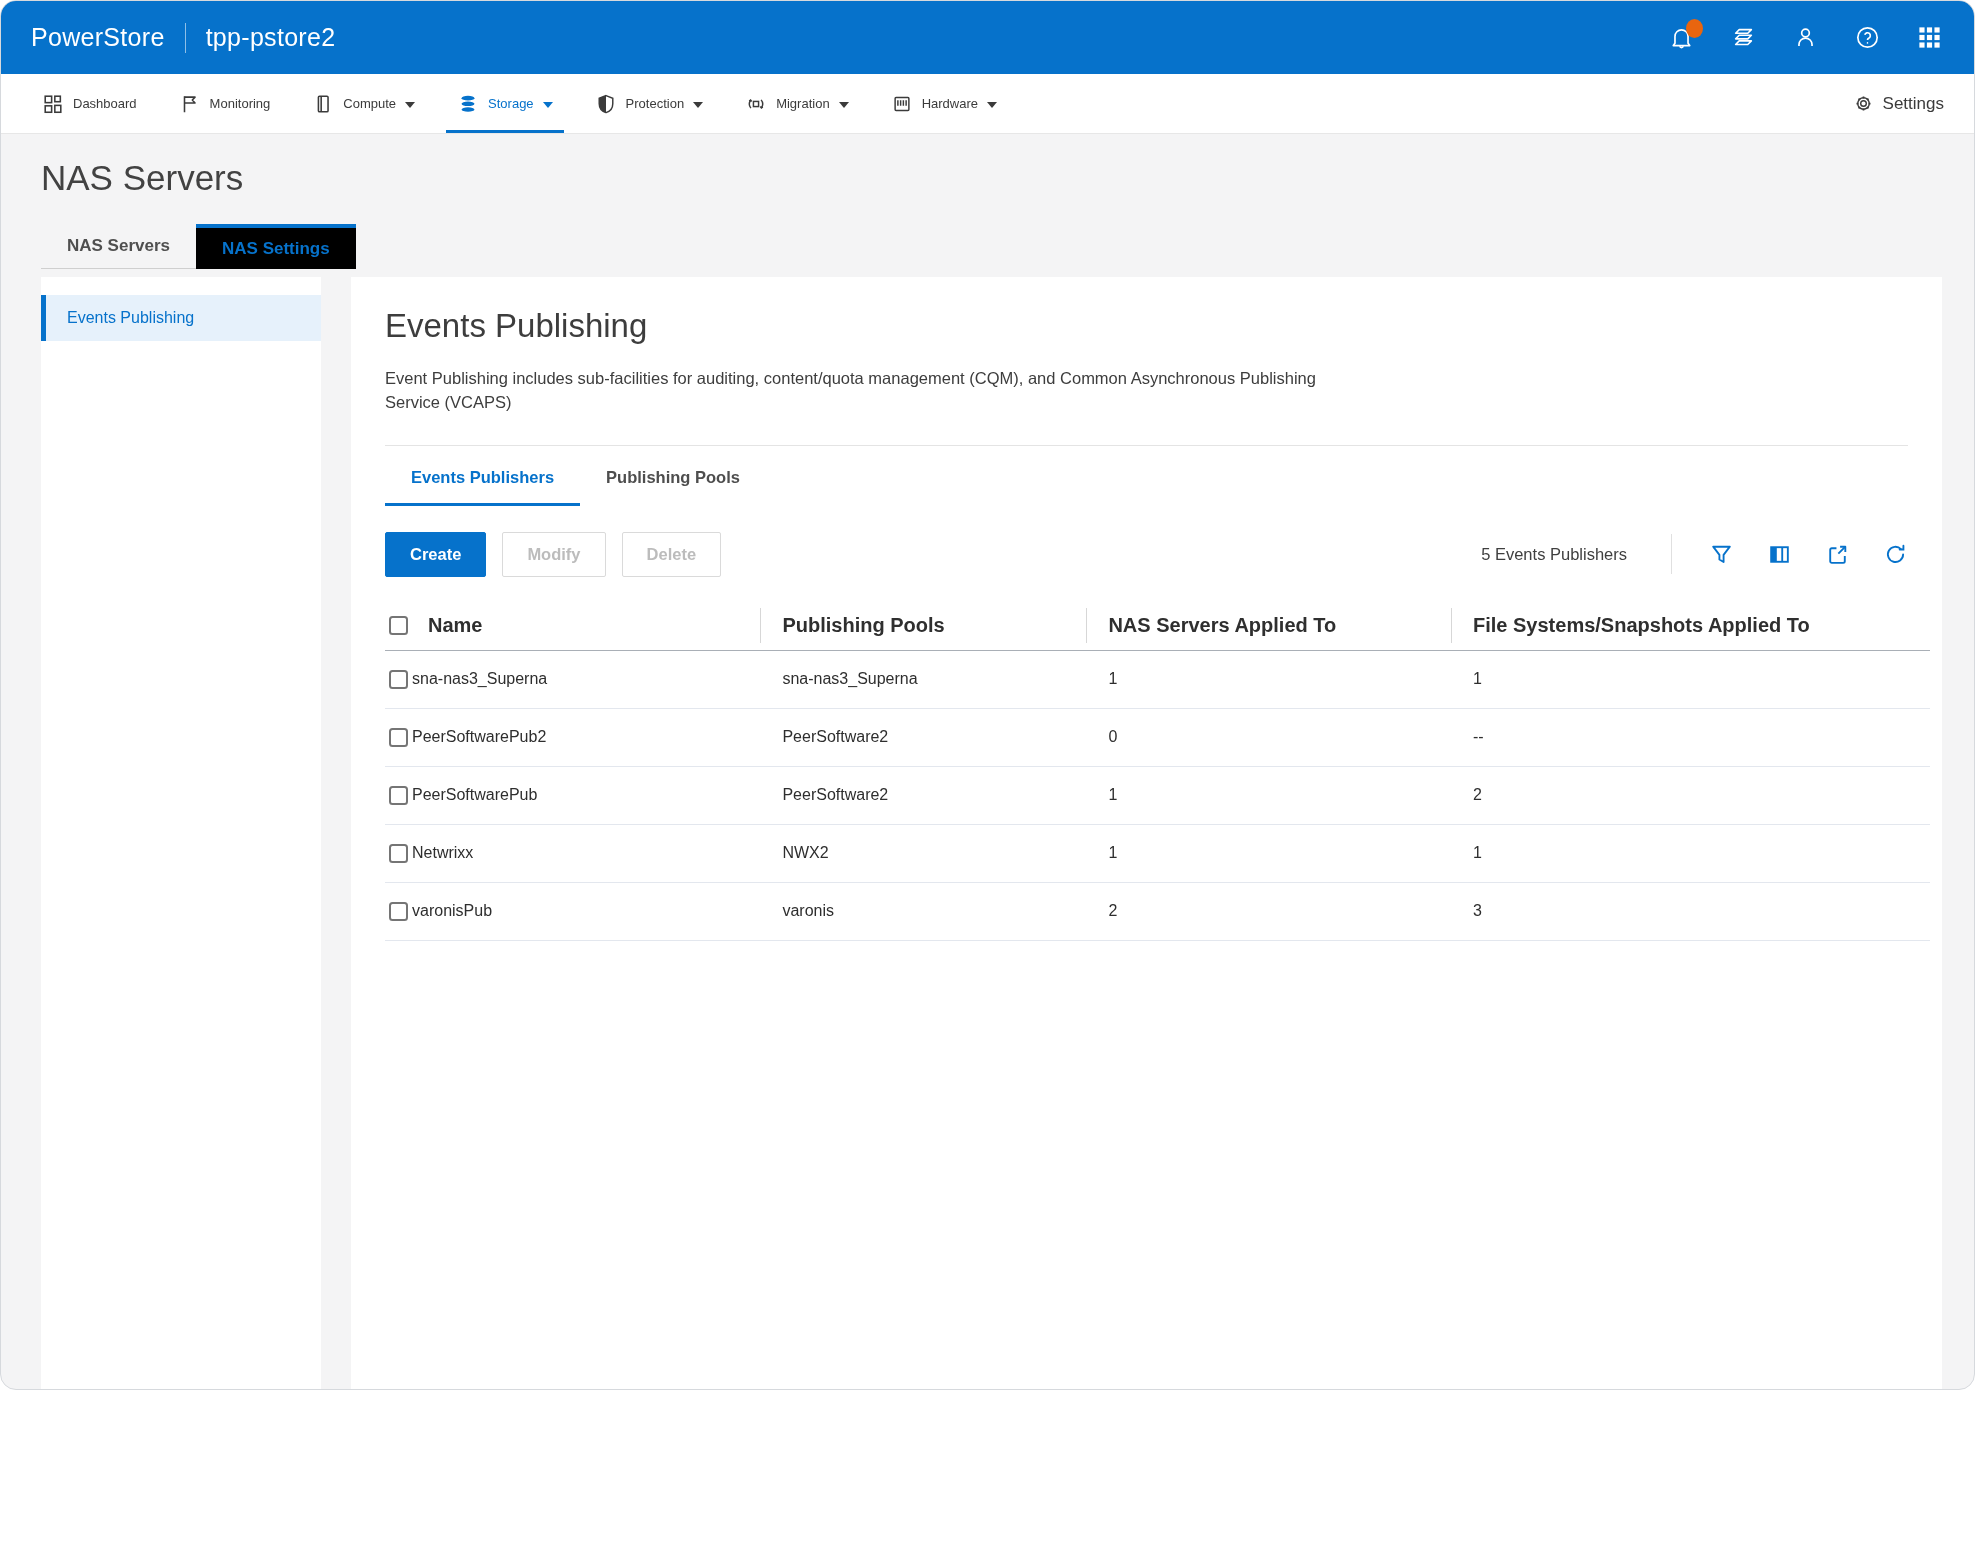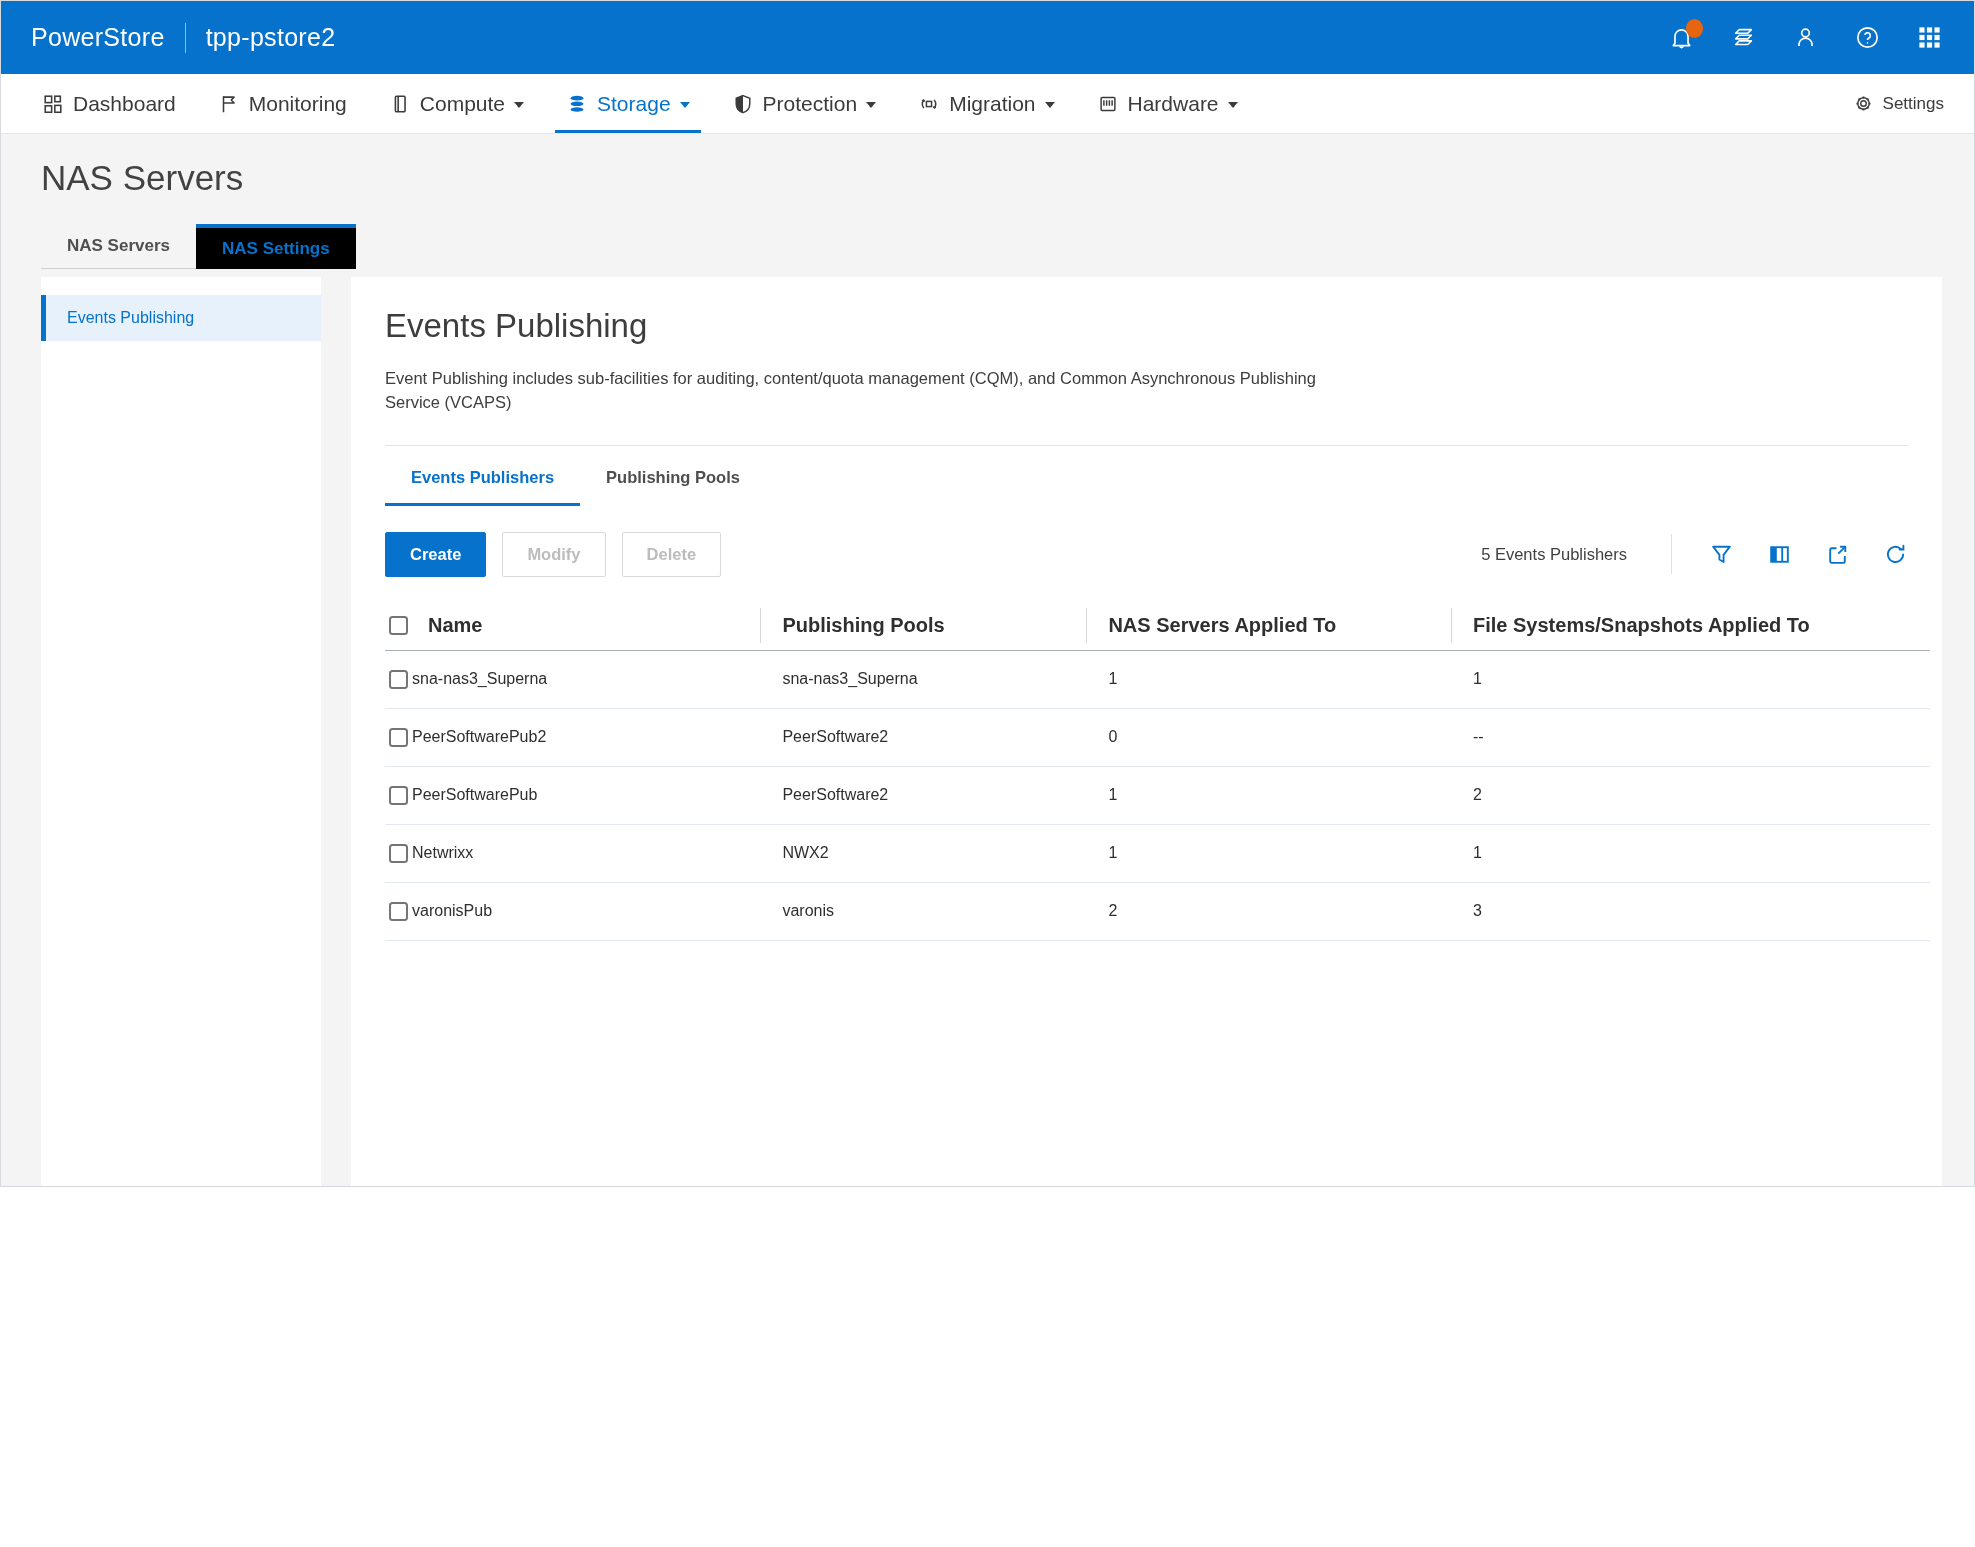--- a/index.html
+++ b/index.html
@@ -1,20 +1,20 @@
 <!DOCTYPE html>
 <html><head>
 <meta charset="utf-8">
 <style>
   * { margin:0; padding:0; box-sizing:border-box; }
   html,body { background:#ffffff; }
   body { font-family:"Liberation Sans", sans-serif; width:1975px; height:1547px; }
   .screen {
-    position:relative; width:1975px; height:1187px;
-    background:#f4f4f5; border:1px solid #d6d9dd; border-radius:0; overflow:hidden;
+    position:relative; width:1975px; height:1390px;
+    background:#f4f4f5; border:1px solid #d6d9dd; border-radius:16px; overflow:hidden;
   }
 
   
   .topbar {
     height:73px; background:#0672CB; display:flex; align-items:center;
     padding:0 30px; color:#fff;
   }
   .brand { font-size:25px; letter-spacing:.3px; }
   .topbar-divider { width:1px; height:30px; background:rgba(255,255,255,.55); margin:0 20px; }
   .system { font-size:25px; font-weight:300; letter-spacing:.3px; }
@@ -23,21 +23,21 @@
   .tb-icon svg { width:27px; height:27px; }
   .badge-dot { position:absolute; top:-4px; right:-7px; width:17px; height:19px; border-radius:50%; background:#E8650F; }
 
   
   .navbar {
     height:60px; background:#fff; display:flex; align-items:stretch;
     padding:0 18px 0 20px; border-bottom:1px solid #e7e7e7;
   }
   .nav-item {
     position:relative; display:flex; align-items:center; gap:9px;
-    padding:0 21px; cursor:pointer; color:#3b3b3b; font-size:21px;
+    padding:0 21px; cursor:pointer; color:#3b3b3b; font-size:13px;
   }
   .nav-item svg { width:22px; height:22px; }
   .nav-item.active { color:#0672CB; }
   .nav-item.active::after {
     content:""; position:absolute; left:10px; right:10px; bottom:0; height:3px; background:#0672CB;
   }
   .caret { width:0; height:0; border-left:5px solid transparent; border-right:5px solid transparent; border-top:6px solid currentColor; margin-top:2px; }
   .nav-settings { margin-left:auto; display:flex; align-items:center; gap:9px; padding:0 12px; cursor:pointer; color:#3b3b3b; font-size:17px; }
   .nav-settings svg { width:21px; height:21px; }
 

